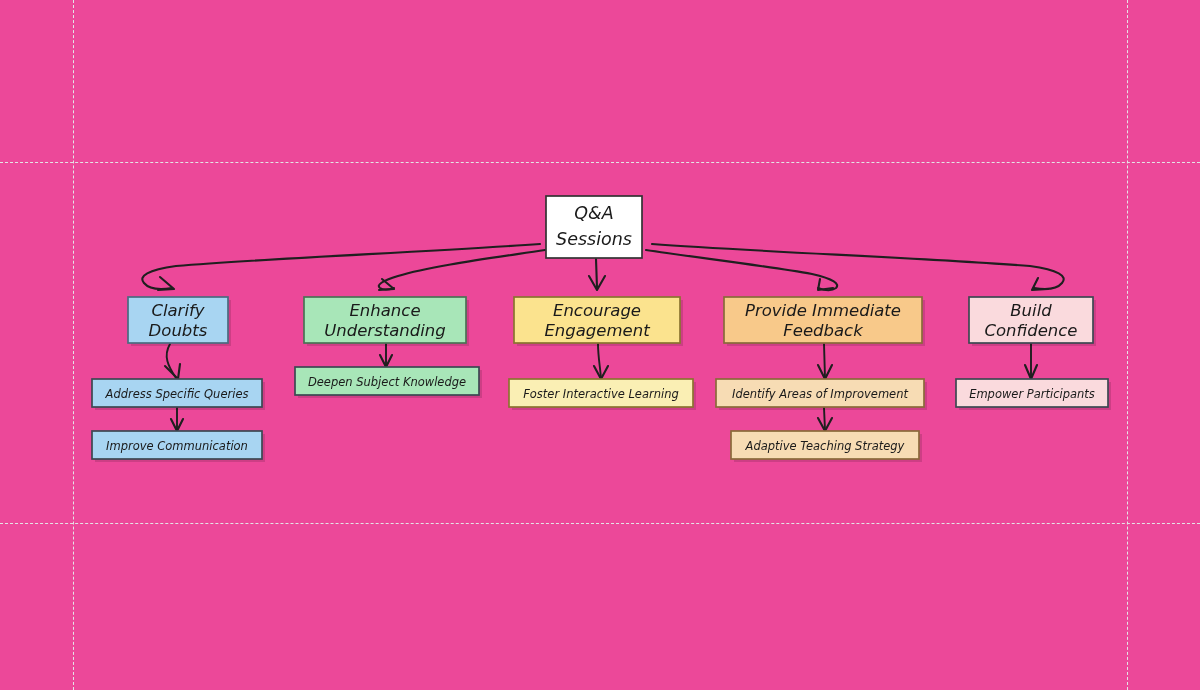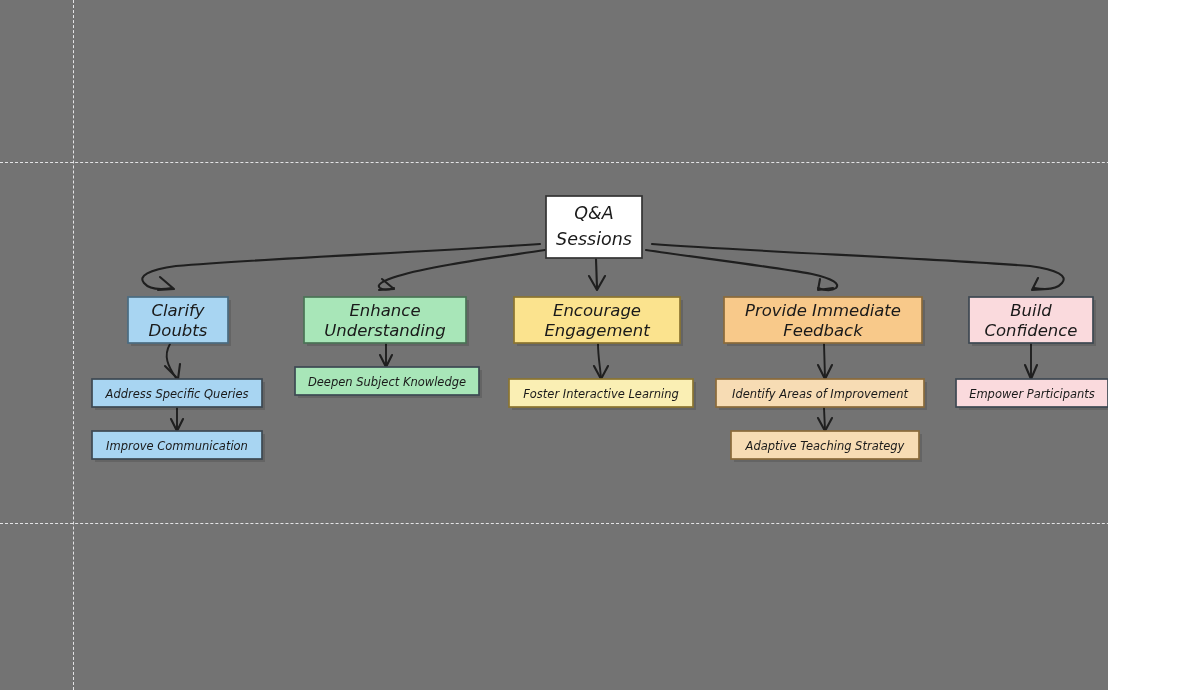--- a/index.html
+++ b/index.html
@@ -6,25 +6,24 @@
   html, body {
     margin: 0;
     padding: 0;
     background: #ffffff;
   }
   body {
     font-family: "DejaVu Sans", sans-serif;
   }
   #canvas {
     position: relative;
-    width: 1072px;
+    width: 1200px;
     height: 690px;
     overflow: hidden;
-    background: #737373;
-    padding-left: 36px;
+    background: #ec4899;
   }
   
   .grid-line {
     position: absolute;
     background: transparent;
   }
   .grid-v {
     top: 0;
     height: 690px;
     width: 0;

